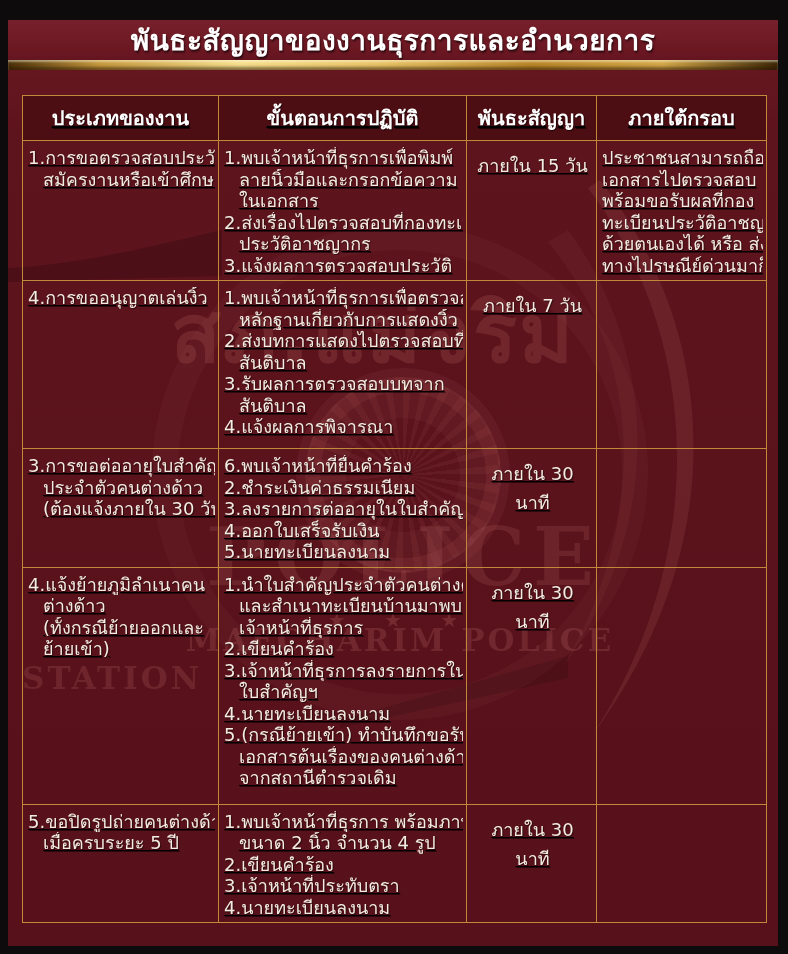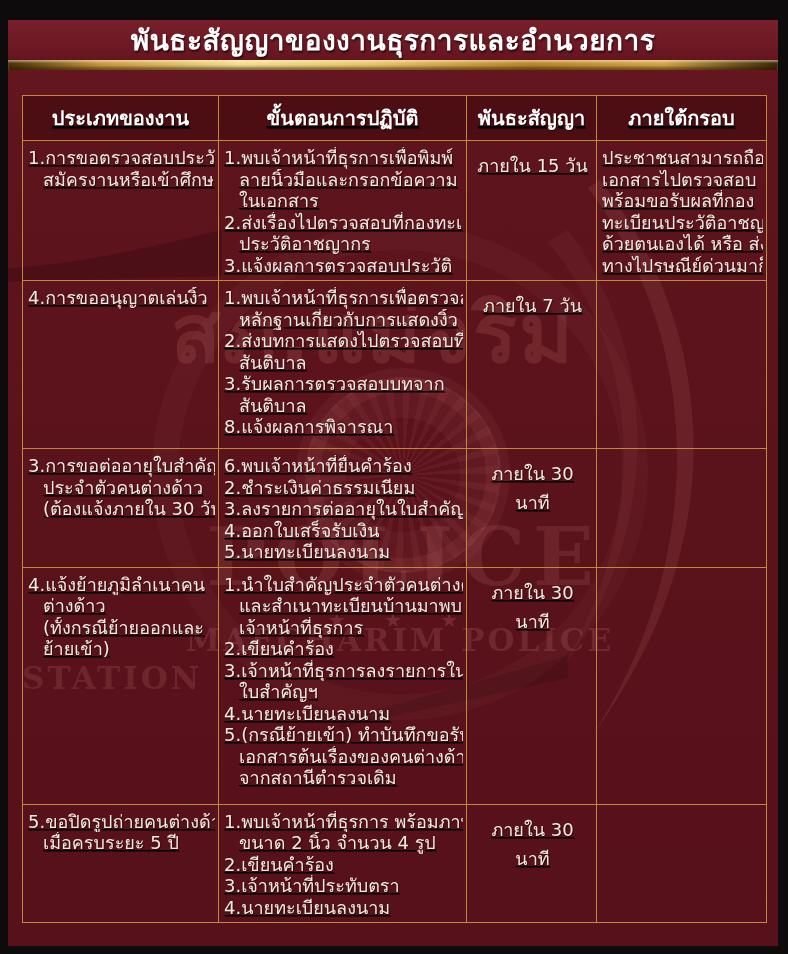--- a/index.html
+++ b/index.html
@@ -151,21 +151,21 @@
             <td>
               <div>4.การขออนุญาตเล่นงิ้ว</div>
             </td>
             <td>
               <div>1.พบเจ้าหน้าที่ธุรการเพื่อตรวจสอบ</div>
               <div class="cont">หลักฐานเกี่ยวกับการแสดงงิ้ว</div>
               <div>2.ส่งบทการแสดงไปตรวจสอบที่</div>
               <div class="cont">สันติบาล</div>
               <div>3.รับผลการตรวจสอบบทจาก</div>
               <div class="cont">สันติบาล</div>
-              <div>8.แจ้งผลการพิจารณา</div>
+              <div>4.แจ้งผลการพิจารณา</div>
             </td>
             <td class="commit">ภายใน 7 วัน</td>
             <td></td>
           </tr>
           <tr class="r2">
             <td>
               <div>3.การขอต่ออายุใบสำคัญ</div>
               <div class="cont">ประจำตัวคนต่างด้าว</div>
               <div class="cont">(ต้องแจ้งภายใน 30 วัน)</div>
             </td>

